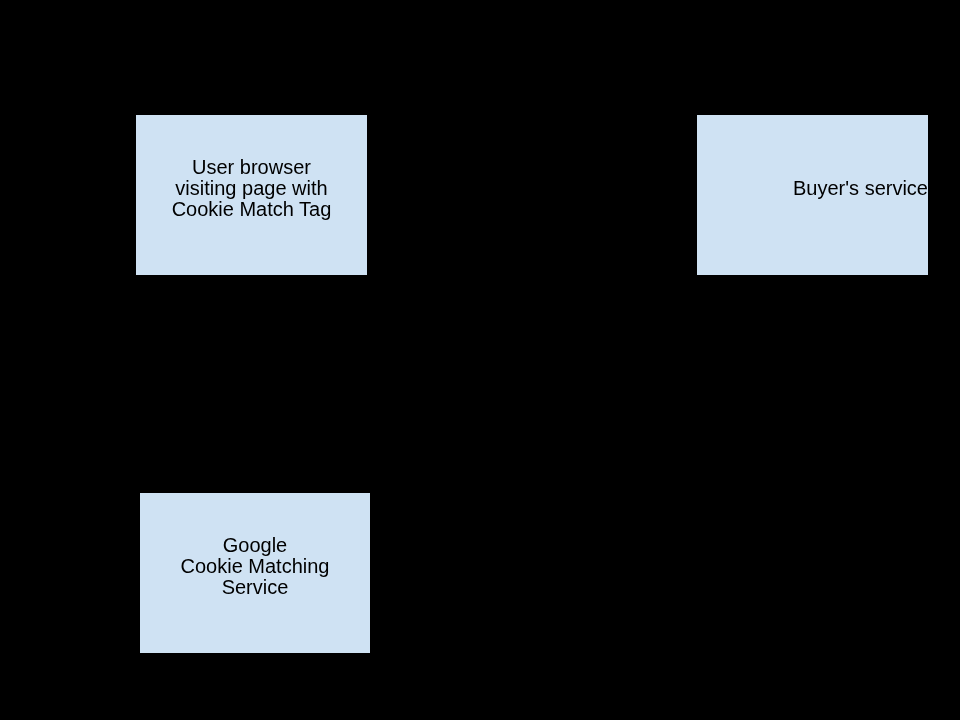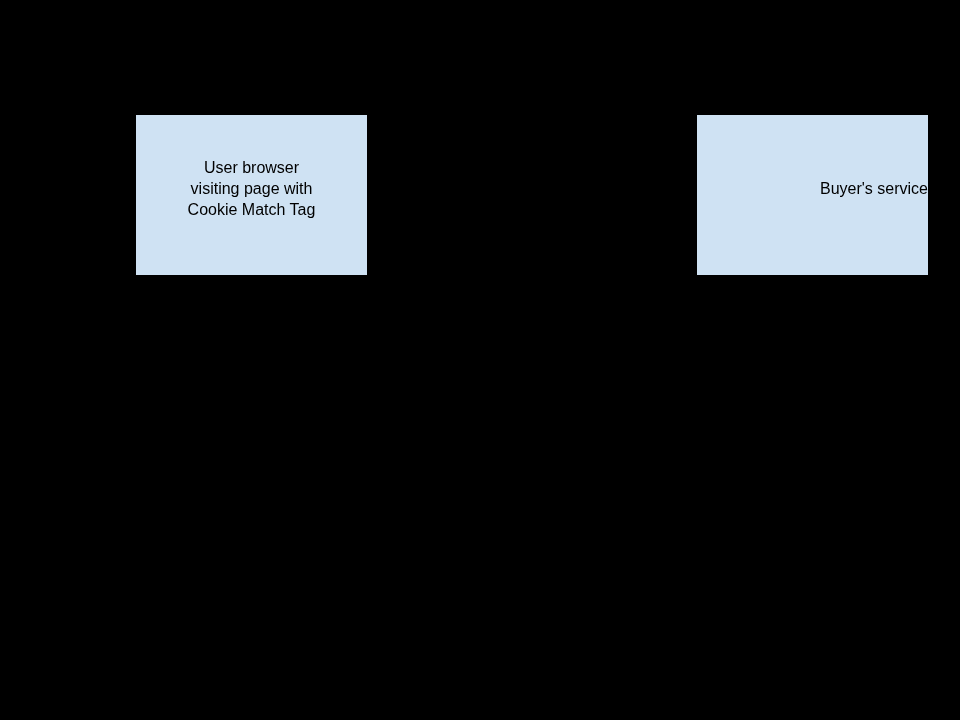--- a/index.html
+++ b/index.html
@@ -19,21 +19,21 @@
     position: absolute;
     box-sizing: border-box;
     background: #cfe2f3;
     border: 1px solid #000000;
     display: flex;
     align-items: center;
     justify-content: center;
   }
   .node-label {
     color: #000000;
-    font-size: 16px;
+    font-size: 20px;
     line-height: 21px;
     text-align: center;
     white-space: pre-line;
     transform: translateY(-7px);
   }
   .node-user-browser {
     left: 135px;
     top: 114px;
     width: 233px;
     height: 162px;
@@ -60,14 +60,19 @@
   <div class="node node-user-browser">
     <span class="node-label">User browser
 visiting page with
 Cookie Match Tag</span>
   </div>
 
   <div class="node node-buyers-service">
     <span class="node-label">Buyer's service</span>
   </div>
 
+  <div class="node node-google-cms">
+    <span class="node-label">Google
+Cookie Matching
+Service</span>
+  </div>
 
 </div>
 
 </body></html>

